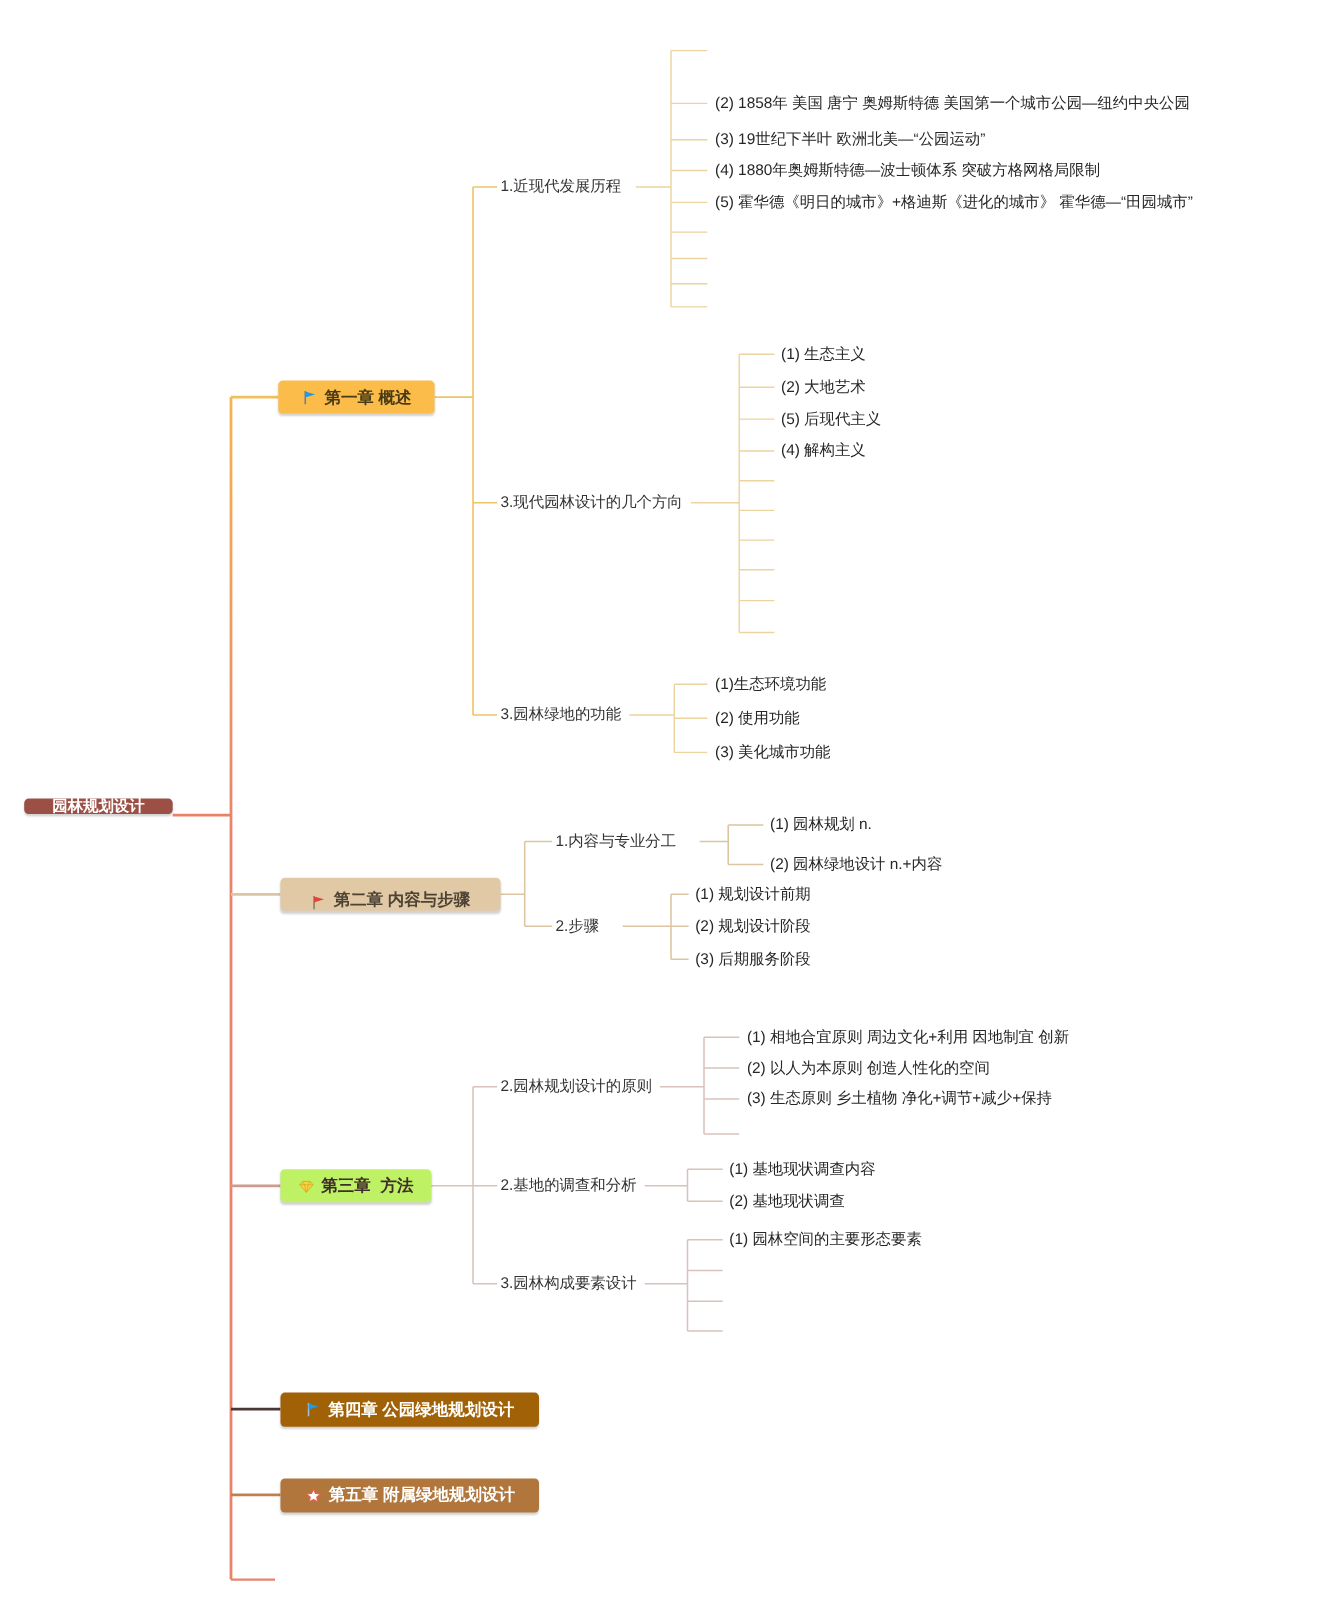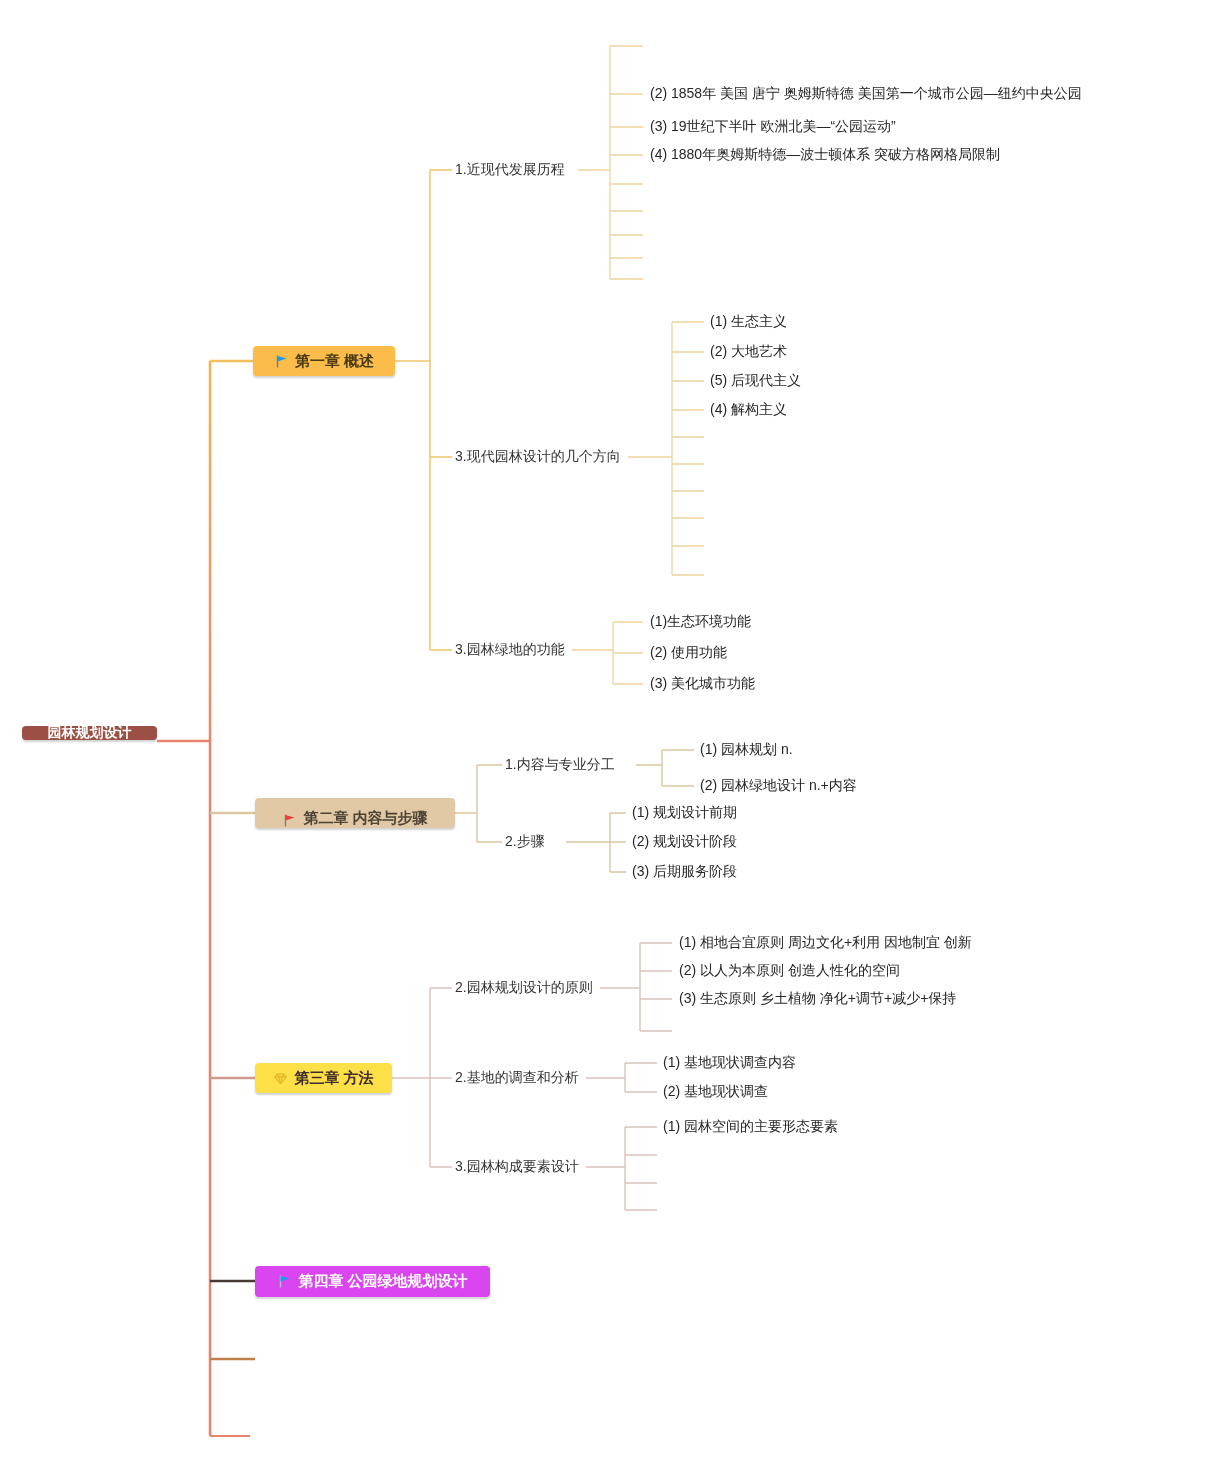--- a/index.html
+++ b/index.html
@@ -19,22 +19,22 @@
     font-size:15px;font-weight:600;
     box-shadow:0 2px 2px rgba(0,0,0,0.18);
     white-space:nowrap;
     box-sizing:border-box;
     padding:0 8px;
   }
   .node .icon{display:inline-flex;align-items:center;}
   .root-node{background:#9C4F44;color:#ffffff;font-size:14px;}
   .ch1{background:#FBBC4A;color:#4a3a14;}
   .ch2{background:#E2C9A5;color:#4c4335;align-items:flex-end;}
-  .ch3{background:#fde047;color:#3f2d29;}
-  .ch4{background:#d946ef;color:#ffffff;height:31px;}
+  .ch3{background:#bef264;color:#3f2d29;font-family:Liberation Mono, monospace;}
+  .ch4{background:#a16207;color:#ffffff;height:31px;}
   .ch5{background:#B0763C;color:#ffffff;height:31px;}
   .sub{
     position:absolute;z-index:3;
     transform:translateY(-50%);
     font-size:14px;color:#333333;
     white-space:nowrap;
   }
   .leaf{
     position:absolute;z-index:3;
     transform:translateY(-50%);
@@ -139,28 +139,37 @@
   <div class="node ch4" style="left:255px;top:1266px;width:235px">
     <span class="icon">
       <svg width="15" height="15" viewBox="0 0 15 15">
         <path d="M3.5 1.5 V13.5" stroke="#aebdcd" stroke-width="1.4" fill="none"></path>
         <path d="M3.5 2 L12.5 4.6 L3.5 7.4 Z" fill="#1E9BE9"></path>
       </svg>
     </span>
     <span>第四章 公园绿地规划设计</span>
   </div>
 
+  <div class="node ch5" style="left:255px;top:1344px;width:235px">
+    <span class="icon">
+      <svg width="16" height="16" viewBox="0 0 16 16">
+        <path d="M8 1.5 L9.9 5.6 L14.4 6.1 L11 9.1 L12 13.5 L8 11.2 L4 13.5 L5 9.1 L1.6 6.1 L6.1 5.6 Z" fill="#ffffff" stroke="#E8614B" stroke-width="1.2" stroke-linejoin="round"></path>
+      </svg>
+    </span>
+    <span>第五章 附属绿地规划设计</span>
+  </div>
 
   <div class="sub" style="left:455px;top:170px">1.近现代发展历程</div>
   <div class="sub" style="left:455px;top:457px">3.现代园林设计的几个方向</div>
   <div class="sub" style="left:455px;top:650px">3.园林绿地的功能</div>
 
   <div class="leaf" style="left:650px;top:94px">(2) 1858年 美国 唐宁 奥姆斯特德 美国第一个城市公园—纽约中央公园</div>
   <div class="leaf" style="left:650px;top:127px">(3) 19世纪下半叶 欧洲北美—“公园运动”</div>
   <div class="leaf" style="left:650px;top:155px">(4) 1880年奥姆斯特德—波士顿体系 突破方格网格局限制</div>
+  <div class="leaf" style="left:650px;top:184px">(5) 霍华德《明日的城市》+格迪斯《进化的城市》 霍华德—“田园城市”</div>
 
   <div class="leaf" style="left:710px;top:322px">(1) 生态主义</div>
   <div class="leaf" style="left:710px;top:352px">(2) 大地艺术</div>
   <div class="leaf" style="left:710px;top:381px">(5) 后现代主义</div>
   <div class="leaf" style="left:710px;top:410px">(4) 解构主义</div>
 
   <div class="leaf" style="left:650px;top:622px">(1)生态环境功能</div>
   <div class="leaf" style="left:650px;top:653px">(2) 使用功能</div>
   <div class="leaf" style="left:650px;top:684px">(3) 美化城市功能</div>
 

